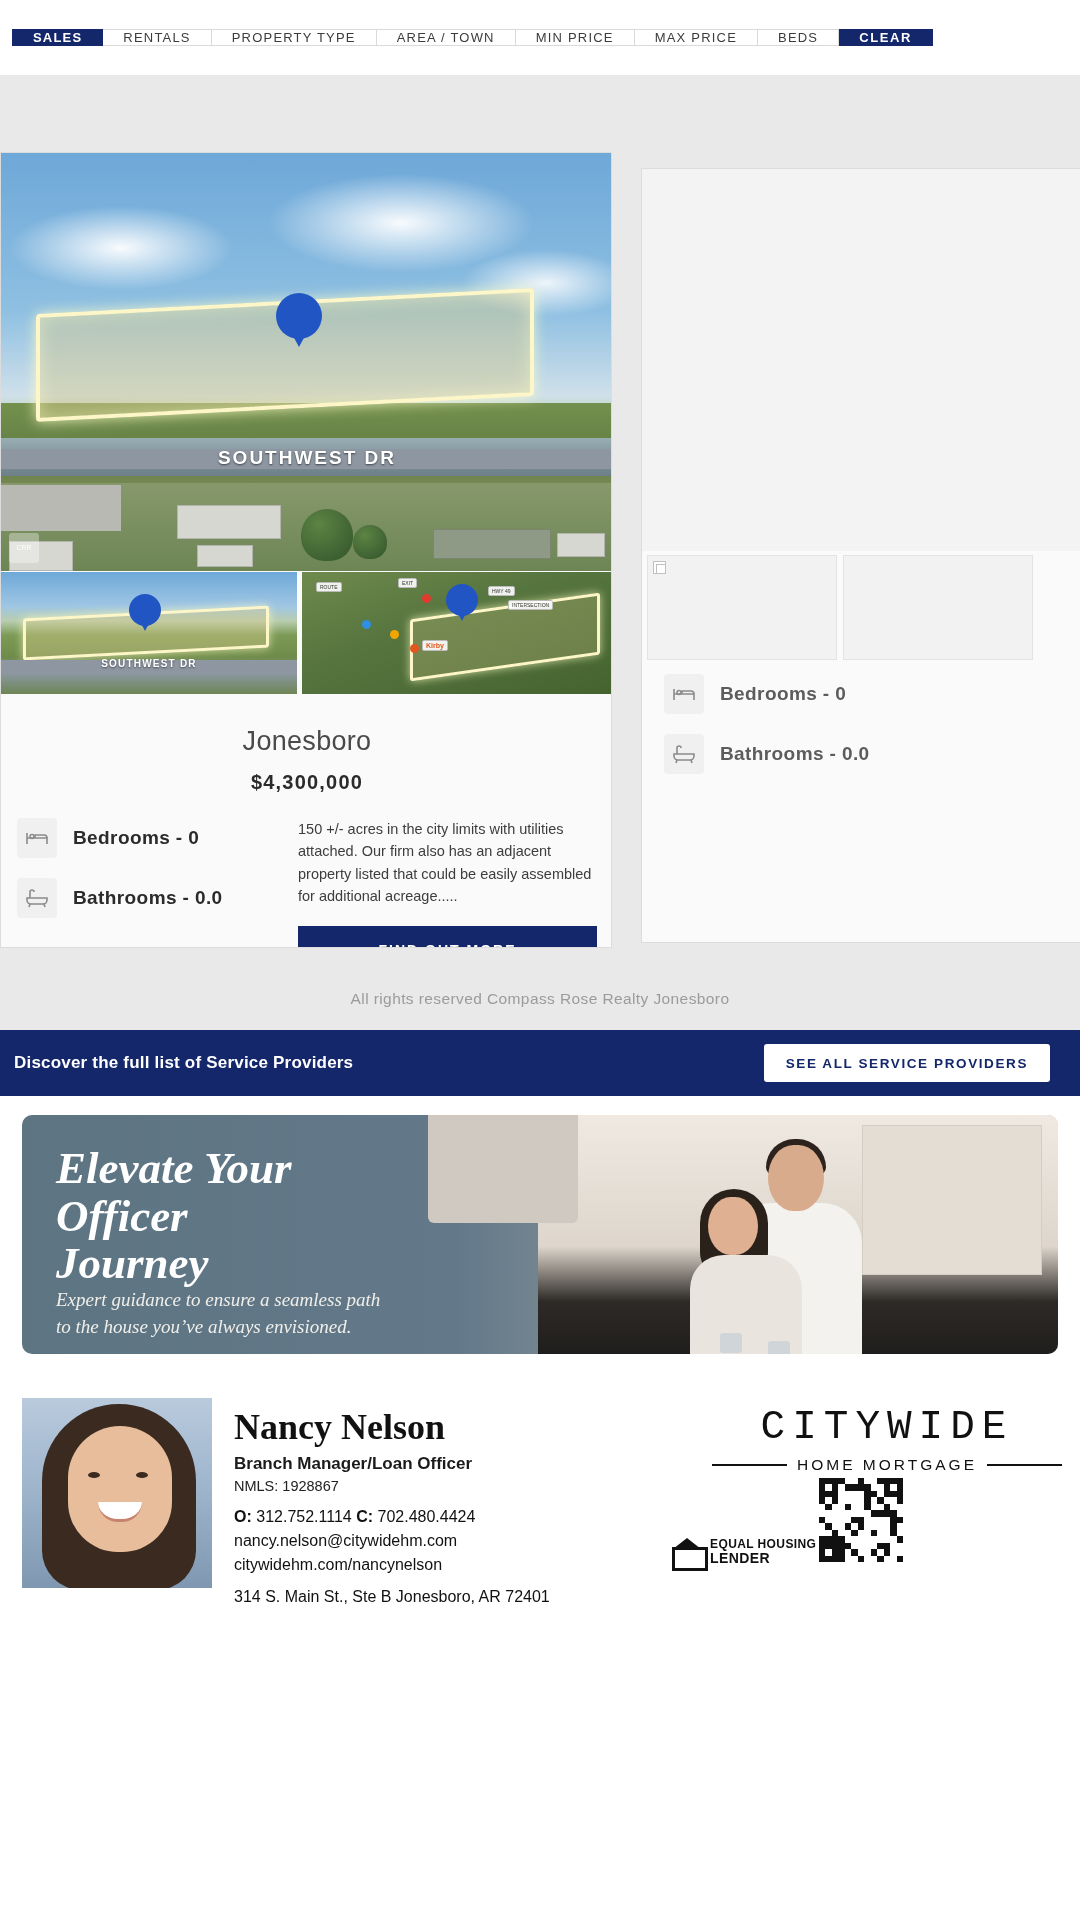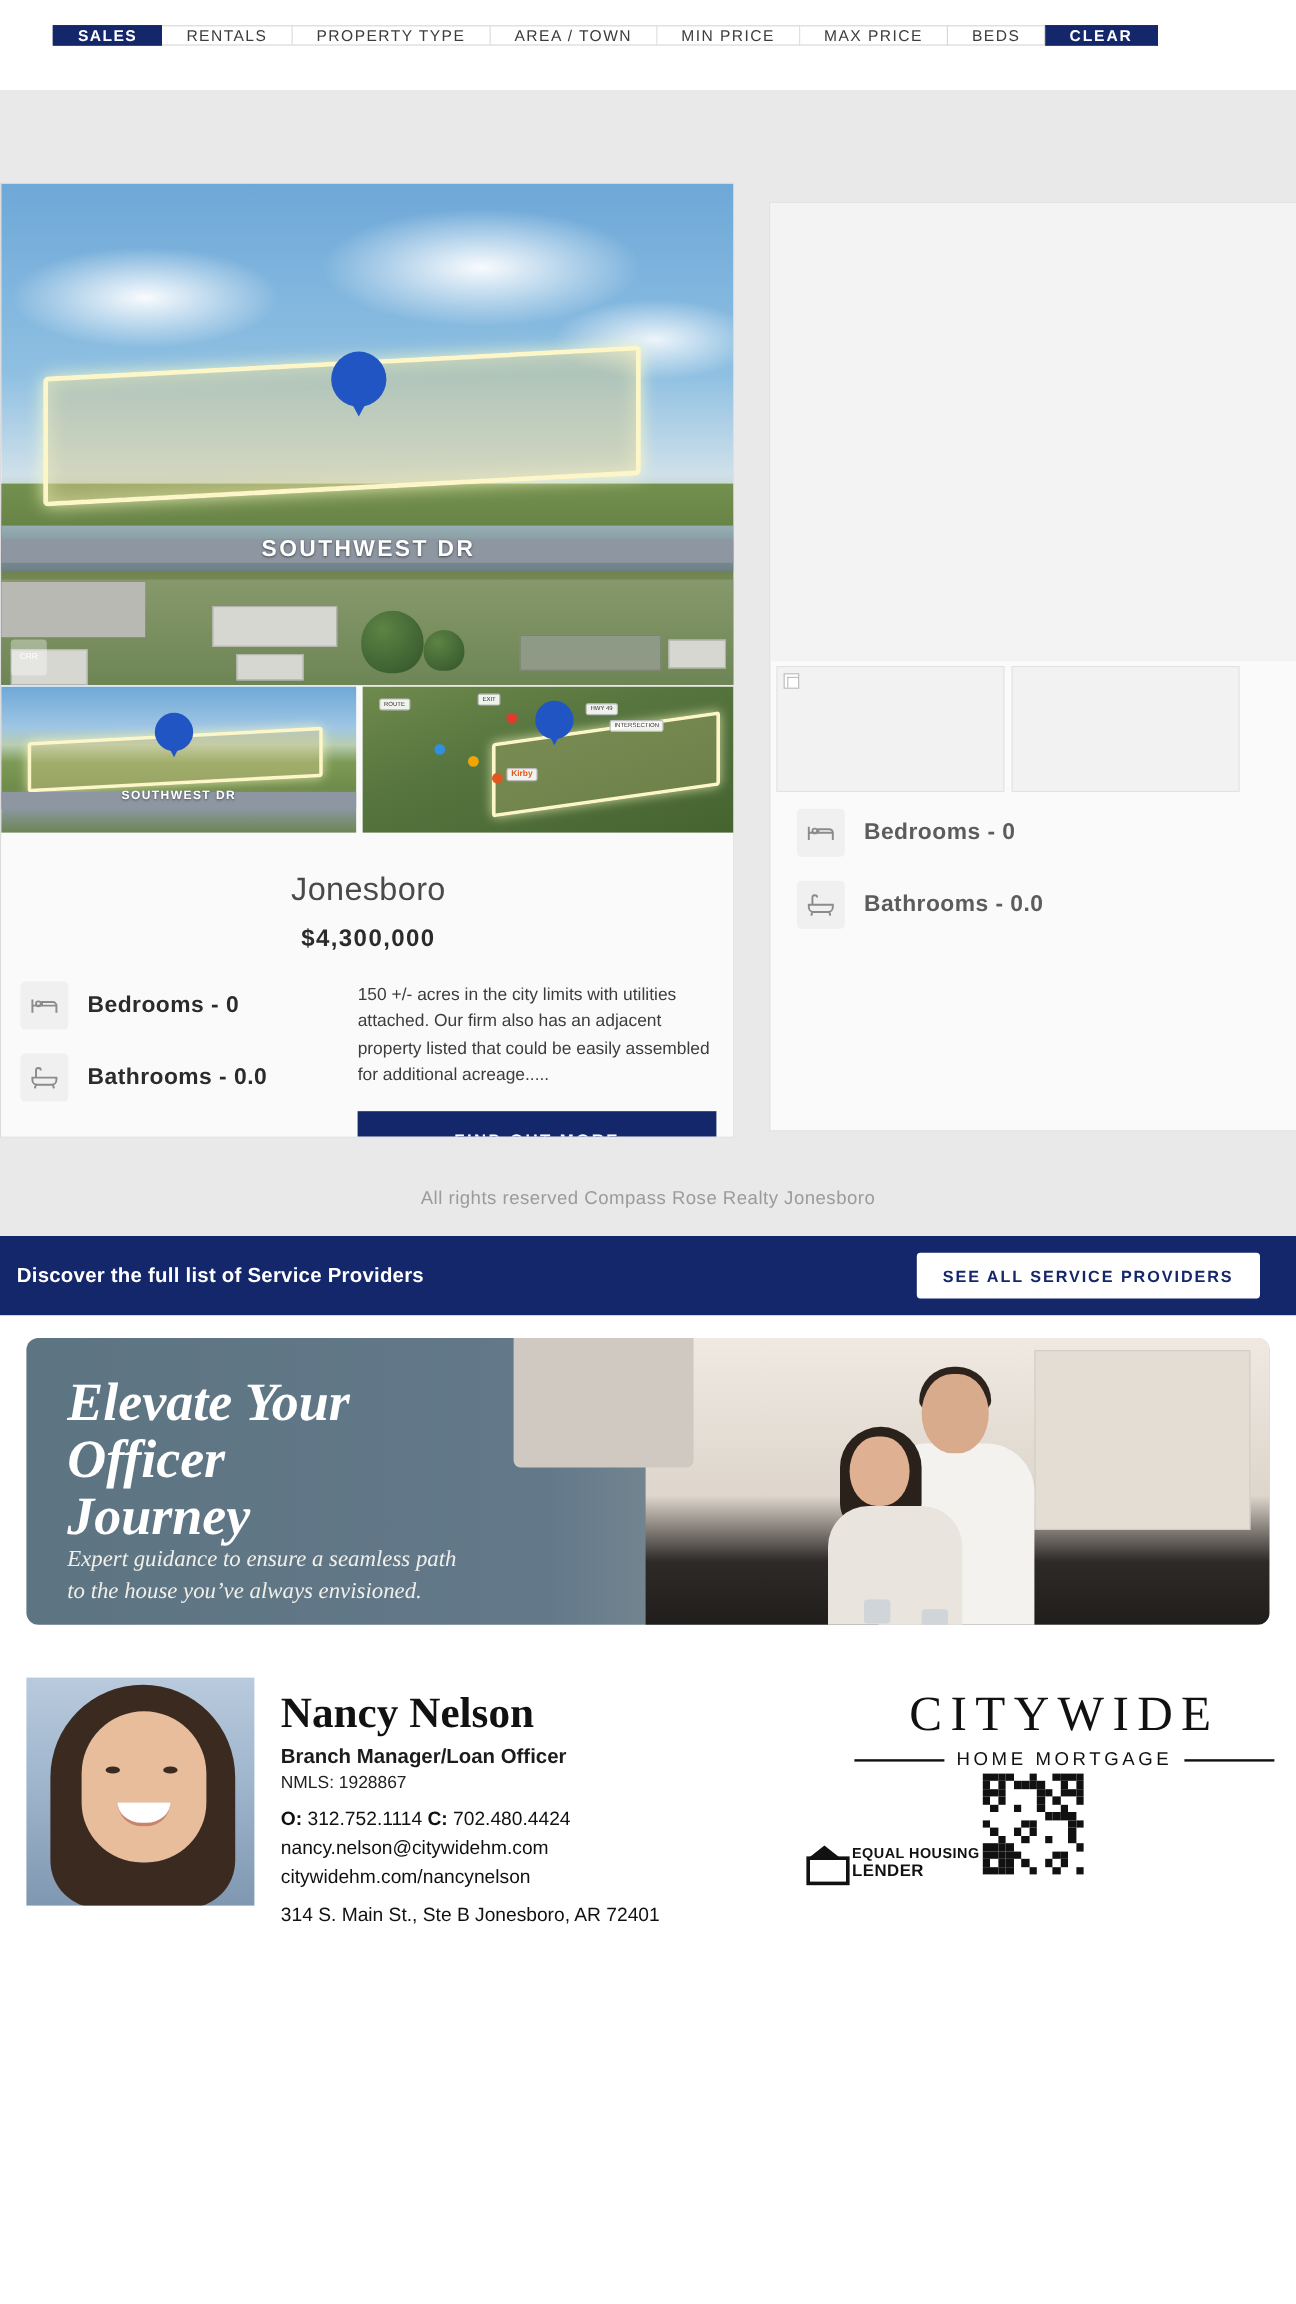--- a/index.html
+++ b/index.html
@@ -8,23 +8,22 @@
     width:1080px; height:1920px;
     background:#ffffff;
     font-family:"Liberation Sans", sans-serif;
     overflow:hidden;
     position:relative;
   }
 
   
   .filterbar {
     position:absolute; top:12px; left:12px;
-    display:flex; align-items:center;
+    display:flex; align-items:flex-end;
     height:34px;
-    margin-left:32px;
   }
   .filter-btn {
     background:#ffffff;
     border:1px solid #d9d9d9;
     border-left:none;
     display:flex; align-items:center; justify-content:center;
     font-size:13px; letter-spacing:1.2px;
     color:#3c3c3c;
     padding:0 20px;
     white-space:nowrap;
@@ -287,21 +286,21 @@
   .agent-nmls { position:absolute; left:212px; top:80px; font-size:14.5px; color:#222; }
   .agent-phones { position:absolute; left:212px; top:110px; font-size:16px; color:#111; }
   .agent-email { position:absolute; left:212px; top:134px; font-size:16px; color:#111; }
   .agent-web { position:absolute; left:212px; top:158px; font-size:16px; color:#111; }
   .agent-addr { position:absolute; left:212px; top:190px; font-size:16px; color:#111;text-align:right; }
 
   .brand {
     position:absolute; left:690px; top:6px; width:350px; text-align:center;
   }
   .brand-top {
-    font-family:Liberation Serif, serif; font-size:41px; letter-spacing:7px; color:#111;
+    font-family:Liberation Mono, monospace; font-size:41px; letter-spacing:7px; color:#111;
   }
   .brand-rule { display:flex; align-items:center; gap:10px; margin-top:6px; }
   .brand-rule .ln { flex:1; height:2px; background:#111; }
   .brand-sub { font-size:15.5px; letter-spacing:3px; color:#111; white-space:nowrap; }
 
   .qr {
     position:absolute; left:793px; top:76px; width:92px; height:92px; background:#ffffff;
     padding:4px;
   }
   .qr-grid { width:100%; height:100%; display:grid; grid-template-columns:repeat(13,1fr); grid-template-rows:repeat(13,1fr); }

